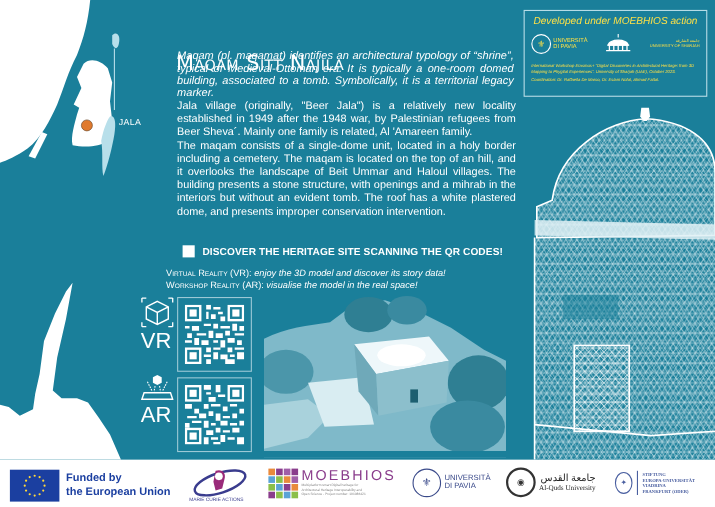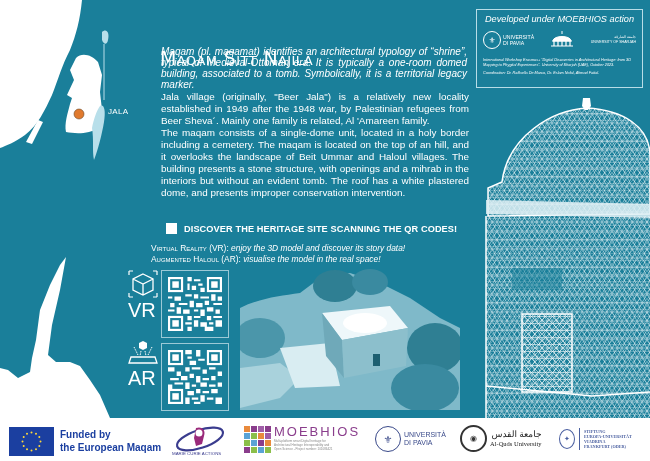--- a/index.html
+++ b/index.html
@@ -34,21 +34,21 @@
   .vr-label { top: 299px; }
   .ar-label { top: 367px; }
   .ar-icon { position: absolute; left: 128px; top: 341px; width: 30px; height: 24px; }
   .qr { position: absolute; left: 161px; width: 68px; height: 68px; border: 1px solid #9cc9d6; padding: 6px; background: #1a7f9a; }
   .qr.vr { top: 270px; }
   .qr.ar { top: 343px; }
 
   .photo { position: absolute; left: 240px; top: 268px; width: 220px; height: 148px; }
 
   
-  .dev-box { position: absolute; left: 476px; top: 9px; width: 167px; height: 79px; border: 1px solid #b7dde7; padding: 4px 6px; color: #ffffff; }
+  .dev-box { position: absolute; left: 476px; top: 9px; width: 167px; height: 79px; border: 1px solid #b7dde7; padding: 4px 6px; color: #fde047; }
   .dev-title { font-size: 9.2px; font-style: italic; text-align: center; }
   .dev-logos { display: flex; align-items: center; justify-content: space-between; margin-top: 5px; height: 22px; }
   .unipv { display: flex; align-items: center; gap: 2px; }
   .seal { width: 18px; height: 18px; border-radius: 50%; border: 1px solid #ffffff; display: flex; align-items: center; justify-content: center; font-size: 8px; }
   .unipv-text { font-size: 5.2px; line-height: 6px; }
   .sharjah-text { font-size: 3.6px; line-height: 5px; text-align: right; }
   .dev-note { font-size: 3.8px; line-height: 5px; margin-top: 7px; font-style: italic; }
   .dev-coord { font-size: 3.8px; line-height: 5px; margin-top: 3px; font-style: italic; }
 
   .mesh { position: absolute; left: 472px; top: 96px; width: 178px; height: 322px; }
@@ -114,21 +114,21 @@
   <div class="cta">
     <div class="cta-box"></div>
     <div class="cta-text">DISCOVER THE HERITAGE SITE SCANNING THE QR CODES!</div>
   </div>
 
   <div class="modes">
     <div>
       <span class="mode-name">Virtual Reality (VR):</span><span class="mode-desc"> enjoy the 3D model and discover its story data!</span>
     </div>
     <div>
-      <span class="mode-name">Augmented Haloul (AR):</span><span class="mode-desc"> visualise the model in the real space!</span>
+      <span class="mode-name">Workshop Reality (AR):</span><span class="mode-desc"> visualise the model in the real space!</span>
     </div>
   </div>
 
   <svg class="vr-icon" viewBox="0 0 32 30">
     <path d="M2,2 L2,6 M2,2 L6,2 M30,2 L26,2 M30,2 L30,6 M2,28 L2,24 M2,28 L6,28 M30,28 L26,28 M30,28 L30,24" stroke="#ffffff" stroke-width="1.2" fill="none"></path>
     <path d="M16,5 L26,10 L26,21 L16,26 L6,21 L6,10 Z M6,10 L16,15 L26,10 M16,15 L16,26" stroke="#ffffff" stroke-width="1.3" fill="none"></path>
   </svg>
   <div class="vr-label">VR</div>
 
   <div class="qr vr">
@@ -250,21 +250,21 @@
           <circle cx="18" cy="22.3" r="1"></circle>
         <circle cx="14.7" cy="19" r="1"></circle>
           <circle cx="13.5" cy="14.5" r="1"></circle>
           <circle cx="14.7" cy="10" r="1"></circle>
           <circle cx="18" cy="6.7" r="1"></circle>
       </g>
     </svg>
   </div>
   <div class="eu-text">
     <div>Funded by</div>
-    <div>the European Maqam</div>
+    <div>the European Union</div>
   </div>
 
   <svg class="mca" viewBox="0 0 56 34">
     <ellipse cx="30" cy="15" rx="24" ry="9" transform="rotate(-18 30 15)" stroke="#3a3c8e" stroke-width="2.2" fill="none"></ellipse>
     <path d="M26,4 C32,2 36,6 34,12 L32,20 L26,22 L24,14 Z" fill="#9a2a7a"></path>
     <circle cx="29" cy="9" r="3.5" fill="#ffffff"></circle>
   </svg>
   <div class="mca-text">MARIE CURIE ACTIONS</div>
 
   <div class="moebhios">

